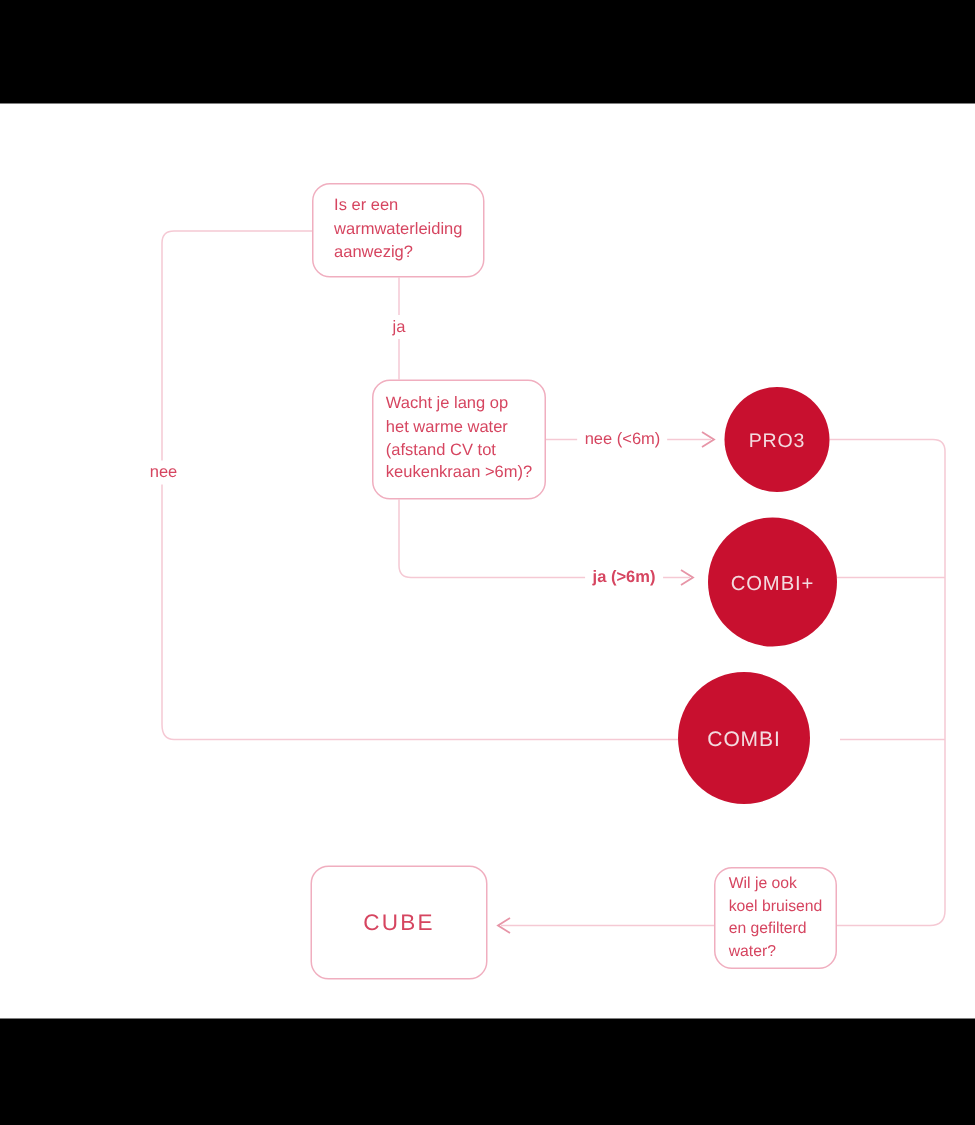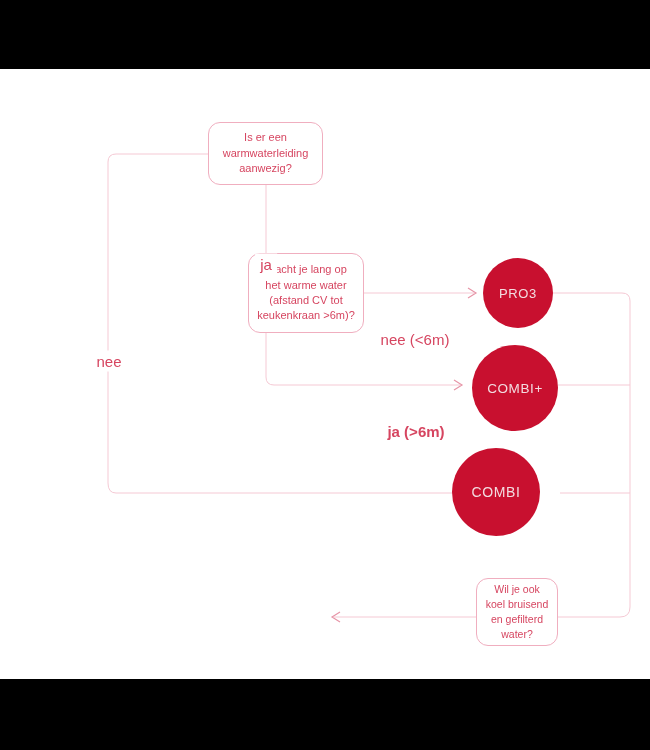--- a/index.html
+++ b/index.html
@@ -16,42 +16,42 @@
 
   svg.connectors { position: absolute; left: 0; top: 0; width: 650px; height: 750px; }
   svg.connectors path { fill: none; stroke: var(--line, #f5c9d4); stroke-width: 1; }
   svg.connectors path.arrowhead { stroke: var(--arrow, #e795a7); stroke-width: 1.2; stroke-linejoin: miter; }
 
   .qbox {
     position: absolute; box-sizing: border-box;
     border: 1px solid var(--box-border, #f0aebf); border-radius: 12px;
     background: var(--background, #fff);
     display: flex; align-items: center; justify-content: center;
-    text-align: center;
+    text-align: left;
     color: var(--box-text, #d64560);
     font-size: 11px; line-height: 1.4;
   }
   .qbox .qtext { white-space: pre-line; }
   .qbox.small { font-size: 10.5px; line-height: 1.45; }
 
   .qbox.cube { font-size: 15px; letter-spacing: 1.5px; }
 
   .pnode {
     position: absolute; border-radius: 50%;
     background: var(--node-fill, #c8102f);
     display: flex; align-items: center; justify-content: center;
     color: var(--node-text, #f3dce0);
     font-size: 13.5px; letter-spacing: 0.6px; text-align: center;
   }
 
   .elabel {
     position: absolute; transform: translate(-50%, -50%);
     background: var(--background, #fff);
     color: var(--box-text, #d64560);
-    font-size: 15px; padding: 2px 5px; white-space: nowrap; margin-top: 46px;
+    font-size: 11px; padding: 2px 5px; white-space: nowrap;
   }
 </style>
 </head>
 <body>
 
 <div class="stage">
 
   <svg class="connectors" viewBox="0 0 650 750" aria-hidden="true">
     <path d="M266 185 V253"></path>
     <path d="M208 154 H116 Q108 154 108 162 V483 Q108 493 116 493 H464"></path>
@@ -95,20 +95,23 @@
   </div>
 
   <div class="pnode" style="left:472px; top:345px; width:86px; height:86px;">
     <span>COMBI+</span>
   </div>
 
   <div class="pnode" style="left:452px; top:448px; width:88px; height:88px; font-size:14px;">
     <span>COMBI</span>
   </div>
 
+  <div class="qbox cube" style="left:207px; top:577px; width:118px; height:76px;">
+    <span>CUBE</span>
+  </div>
 
   <span class="elabel" style="left:266px; top:218px;">ja</span>
 
   <span class="elabel" style="left:109px; top:315px;">nee</span>
 
   <span class="elabel" style="left:415px; top:293px;">nee (&lt;6m)</span>
 
   <span class="elabel" style="left:416px; top:385px;font-weight:bold;">ja (&gt;6m)</span>
 
 </div>

